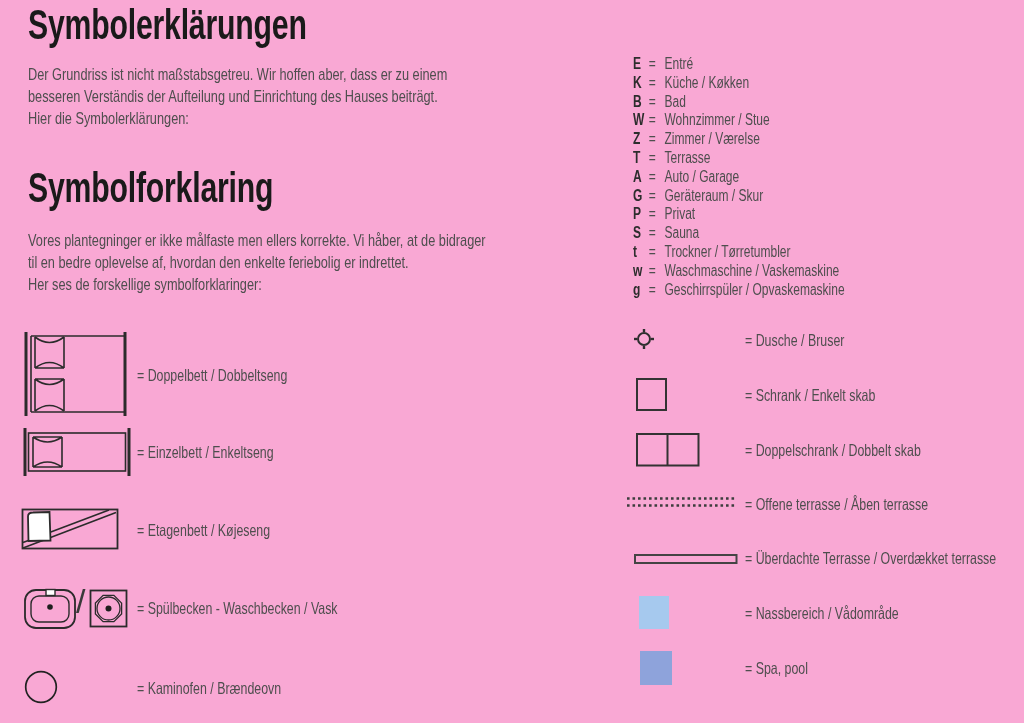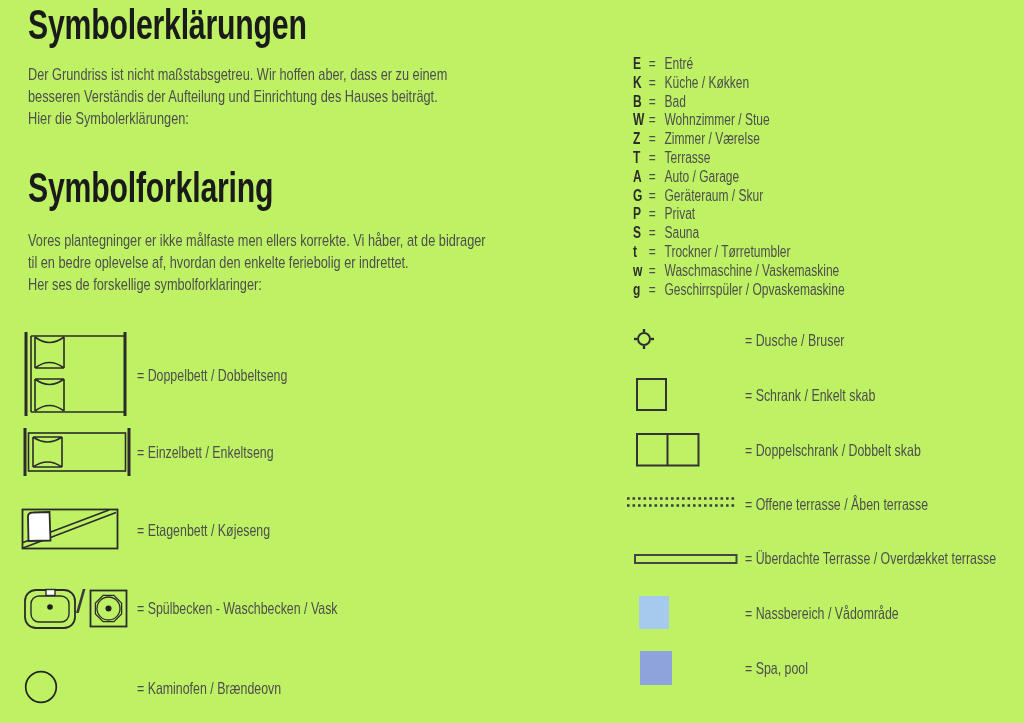--- a/index.html
+++ b/index.html
@@ -2,21 +2,21 @@
 <html><head>
 <meta charset="utf-8">
 <style>
   * { margin: 0; padding: 0; box-sizing: border-box; }
   html, body { background: #ffffff; }
   body { font-family: "Liberation Sans", sans-serif; }
   .page {
     position: relative;
     width: 1024px;
     height: 723px;
-    background: #bef264;
+    background: #f9a8d4;
     overflow: hidden;
   }
   .abs { position: absolute; }
   h1.big-heading {
     font-size: 42px;
     font-weight: bold;
     color: #1a1a1a;
     letter-spacing: -0.3px;
     line-height: 1.08;
     transform: scaleX(0.72);

